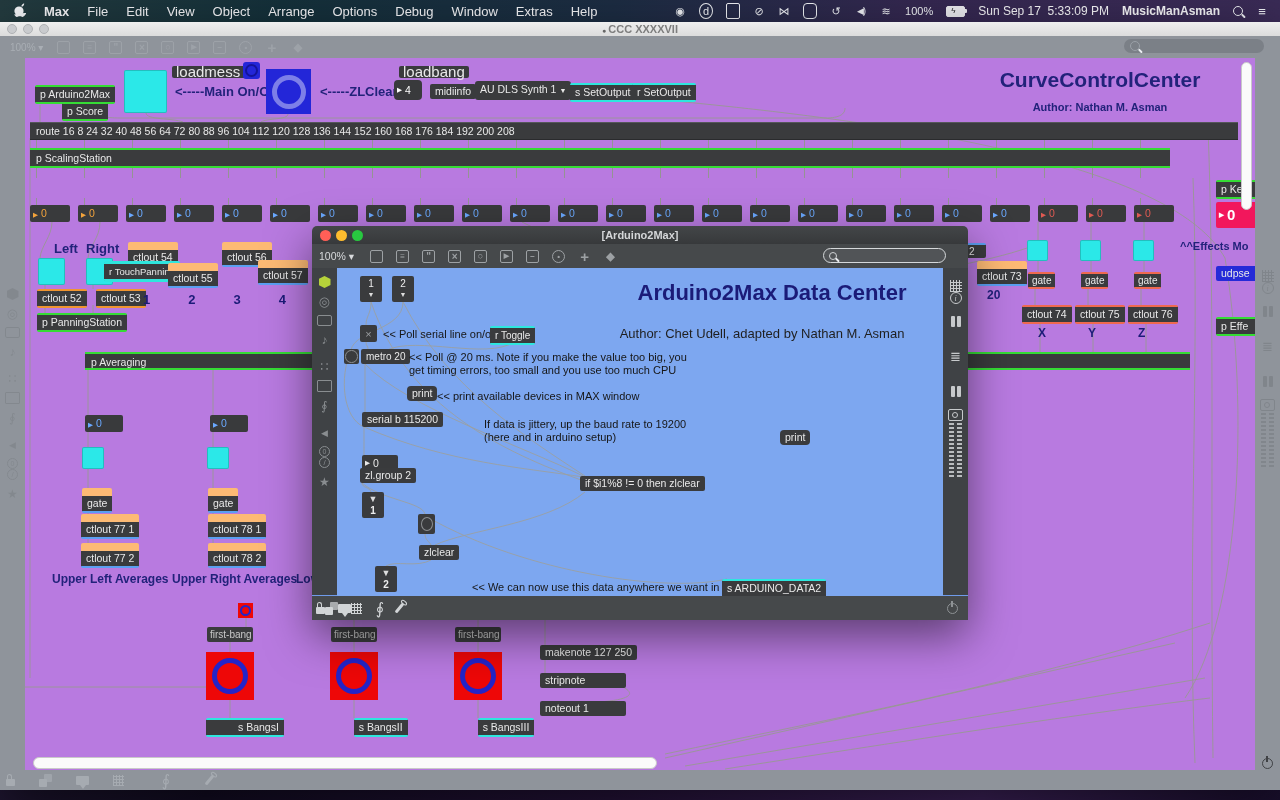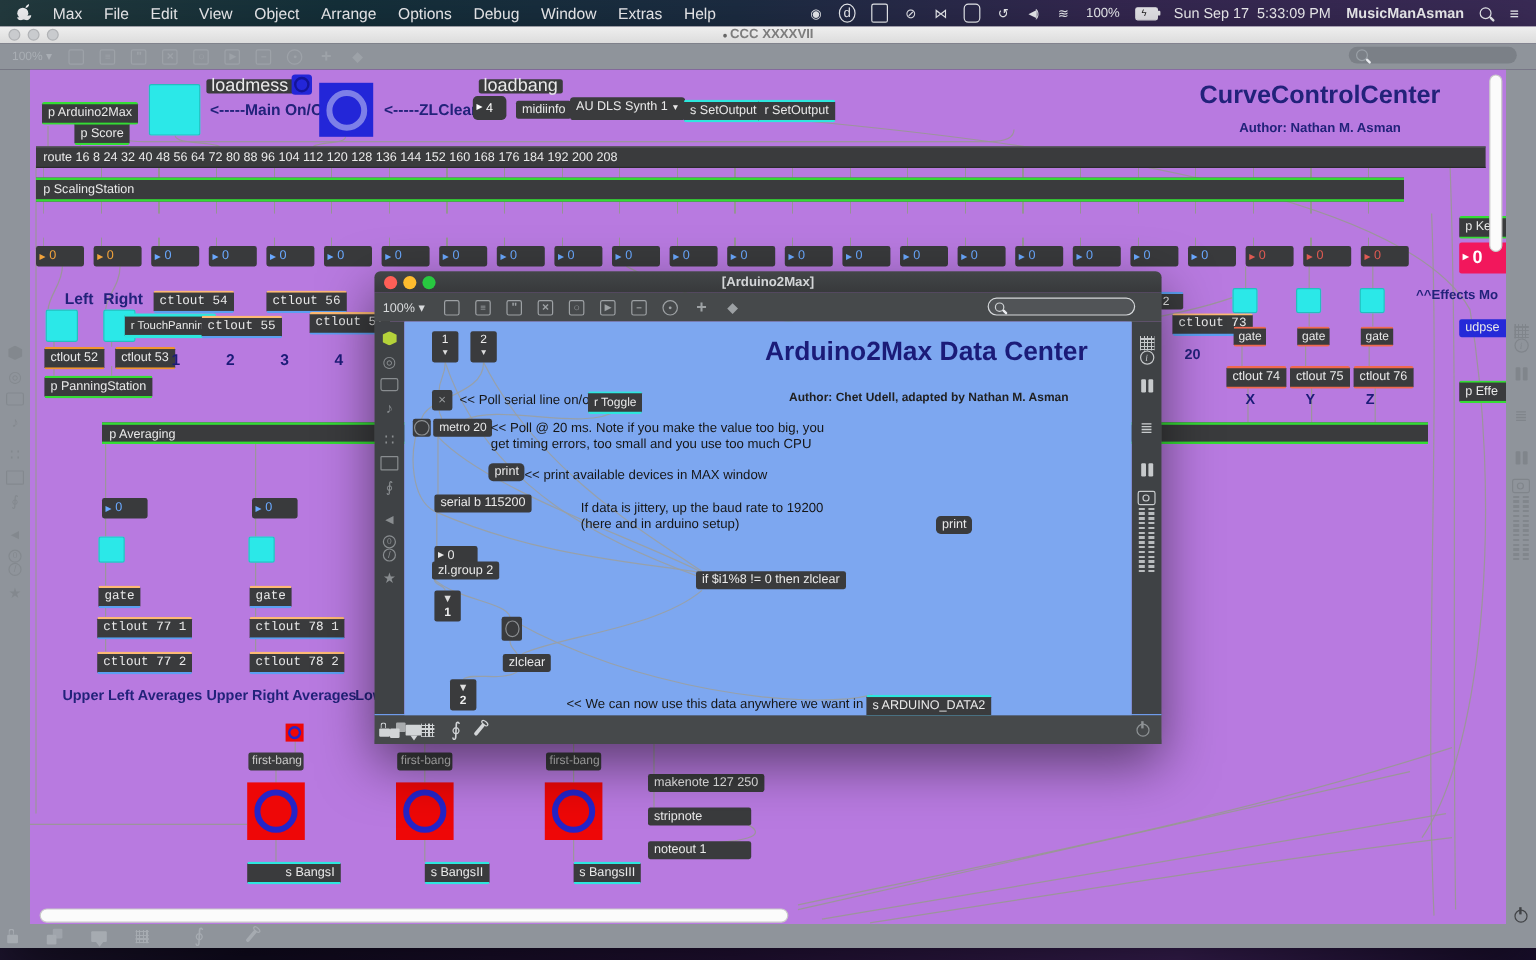--- a/index.html
+++ b/index.html
@@ -4,21 +4,21 @@
 <style>
   html,body{margin:0;padding:0;background:#0e0a18;}
   #screen{position:relative;width:1280px;height:800px;overflow:hidden;
     font-family:"Liberation Sans",sans-serif;
     background:linear-gradient(105deg,#2a1f3d 0%,#120c22 28%,#241238 55%,#3c2158 80%,#1a0f2e 100%);}
   
   #menubar{position:absolute;left:0;top:0;width:1280px;height:22px;display:flex;align-items:center;
     background:linear-gradient(90deg,#233a3e 0%,#14303a 22%,#1c2c42 48%,#342750 72%,#3a2b56 100%);
     color:#f2f2f5;font-size:13px;}
   .mi{margin:0 9px;white-space:nowrap;}
-  .mi.bold{font-weight:normal;}
+  .mi.bold{font-weight:bold;}
   #mb-right{margin-left:auto;display:flex;align-items:center;gap:13px;padding-right:12px;font-size:12px;}
   #mb-right .sic{display:inline-flex;align-items:center;justify-content:center;min-width:12px;height:14px;color:#eceef2;font-size:11px;}
   .ic-cc::before{content:'◉';} .ic-dnd::before{content:'⊘';} .ic-bluetooth::before{content:'⋈';}
   .ic-history::before{content:'↺';} .ic-volume::before{content:'◀)';font-size:9px;letter-spacing:-1px;}
   .ic-wifi::before{content:'≋';}
   .ic-dmenu{width:11px;height:11px;border:1.2px solid #eceef2;border-radius:50%;font-size:7px;line-height:11px;text-align:center;}
   .ic-dmenu::before{content:'d';}
   .ic-display{width:12px;height:9px;border:1.2px solid #eceef2;border-radius:2px;}
   .ic-chat{width:12px;height:9px;border:1.2px solid #eceef2;border-radius:4px;}
   .battery{width:17px;height:9px;border:1px solid #e8e8ec;border-radius:2px;position:relative;background:#e8e8ec;}
@@ -92,21 +92,21 @@
   .ic-gridsm{width:11px;height:11px;background:repeating-linear-gradient(0deg,currentColor 0 1px,transparent 1px 3px),repeating-linear-gradient(90deg,currentColor 0 1px,transparent 1px 3px);}
   .ic-wrench{width:3px;height:12px;background:currentColor;border-radius:2px;transform:rotate(40deg);position:relative;}
   .ic-wrench::before{content:'';position:absolute;top:-3px;left:-2px;width:7px;height:4px;border:1.5px solid currentColor;border-radius:50%;box-sizing:border-box;}
   .faded{opacity:.55;}
   
   #mw-canvas{position:absolute;left:25px;top:36px;width:1230px;height:712px;background:#b87ae0;overflow:hidden;}
   .obj{position:absolute;background:#3a3b3d;color:#e9e9e9;font-size:10.5px;line-height:13px;padding:1px 5px;border-radius:2px;white-space:nowrap;box-sizing:border-box;}
   .small{font-size:15px;line-height:10px;padding:1px 4px;}
   .bgrn{border-top:2px solid #35dc35;border-bottom:2px solid #35dc35;}
   .bcyn{border-top:2px solid #2ee6de;border-bottom:2px solid #2ee6de;}
-  .bblu{border-top:2px solid #fdba74;border-bottom:2px solid #5b9ff2;font-family:Liberation Mono, monospace;}
+  .bblu{border-top:8px solid #fdba74;border-bottom:2px solid #5b9ff2;}
   .borg{border-top:2px solid #f09530;border-bottom:2px solid #f09530;}
   .bred{border-top:2px solid #ef6950;border-bottom:2px solid #ef6950;}
   .bar{position:absolute;background:#3a3b3d;color:#e9e9e9;font-size:10.5px;line-height:14px;padding:1px 6px;box-sizing:border-box;border-top:2px solid #35dc35;border-bottom:2px solid #35dc35;white-space:nowrap;}
   .bar.plain{border-top:1px solid #55575a;border-bottom:1px solid #2a2b2d;}
   .cmt{position:absolute;color:#22227a;font-weight:bold;white-space:nowrap;font-size:13px;}
   .cmt.sm{font-size:12px;}
   .nb{background:#393a3c;border-radius:2px;font-size:10.5px;line-height:17px;padding-left:11px;box-sizing:border-box;position:relative;white-space:nowrap;}
   .nb::before{content:'▶';position:absolute;left:3px;top:50%;transform:translateY(-50%);font-size:6.5px;}
   .togglec{position:absolute;background:#2be8e8;border-radius:2px;box-shadow:inset 0 0 0 1px rgba(0,0,0,.18);}
   .ticks{position:absolute;left:11px;width:1130px;background:repeating-linear-gradient(90deg,rgba(145,150,140,.9) 0 1px,transparent 1px 48px);}
@@ -524,21 +524,21 @@
         <path d="M94,292 C80,300 58,292 49,298"></path>
         <path d="M92,250 C190,305 330,325 390,311"></path>
         <path d="M177,74 C150,92 80,68 50,82"></path>
         <path d="M14,82 C2,110 6,150 27,159"></path>
       </svg>
 
       <div class="umenu" style="left:23px;top:8px;width:22px;height:26px;"><span>1</span><span class="tri">▼</span></div>
       <div class="umenu" style="left:55px;top:8px;width:22px;height:26px;"><span>2</span><span class="tri">▼</span></div>
 
       <div class="navy" style="position:absolute;left:270px;top:12px;width:330px;text-align:center;font-size:22px;">Arduino2Max Data Center</div>
-      <div style="position:absolute;left:292px;top:58px;width:290px;text-align:center;font-size:10px;font-weight:700;color:#1f1f1f;">Author: Chet Udell, adapted by Nathan M. Asman</div>
+      <div style="position:absolute;left:280px;top:58px;width:290px;text-align:center;font-size:13px;font-weight:400;color:#1f1f1f;">Author: Chet Udell, adapted by Nathan M. Asman</div>
 
       <div class="bang" style="left:23px;top:57px;width:17px;height:17px;">
           <span style="color:#9a9da0;font-size:11px;">×</span>
         </div>
       <div class="acmt" style="left:46px;top:60px;">&lt;&lt; Poll serial line on/off</div>
       <div class="obj bcyn" style="left:153px;top:58px;font-size:10px;">r Toggle</div>
 
       <div class="bang" style="left:7px;top:81px;width:15px;height:15px;">
           <span class="ring"></span>
         </div>

